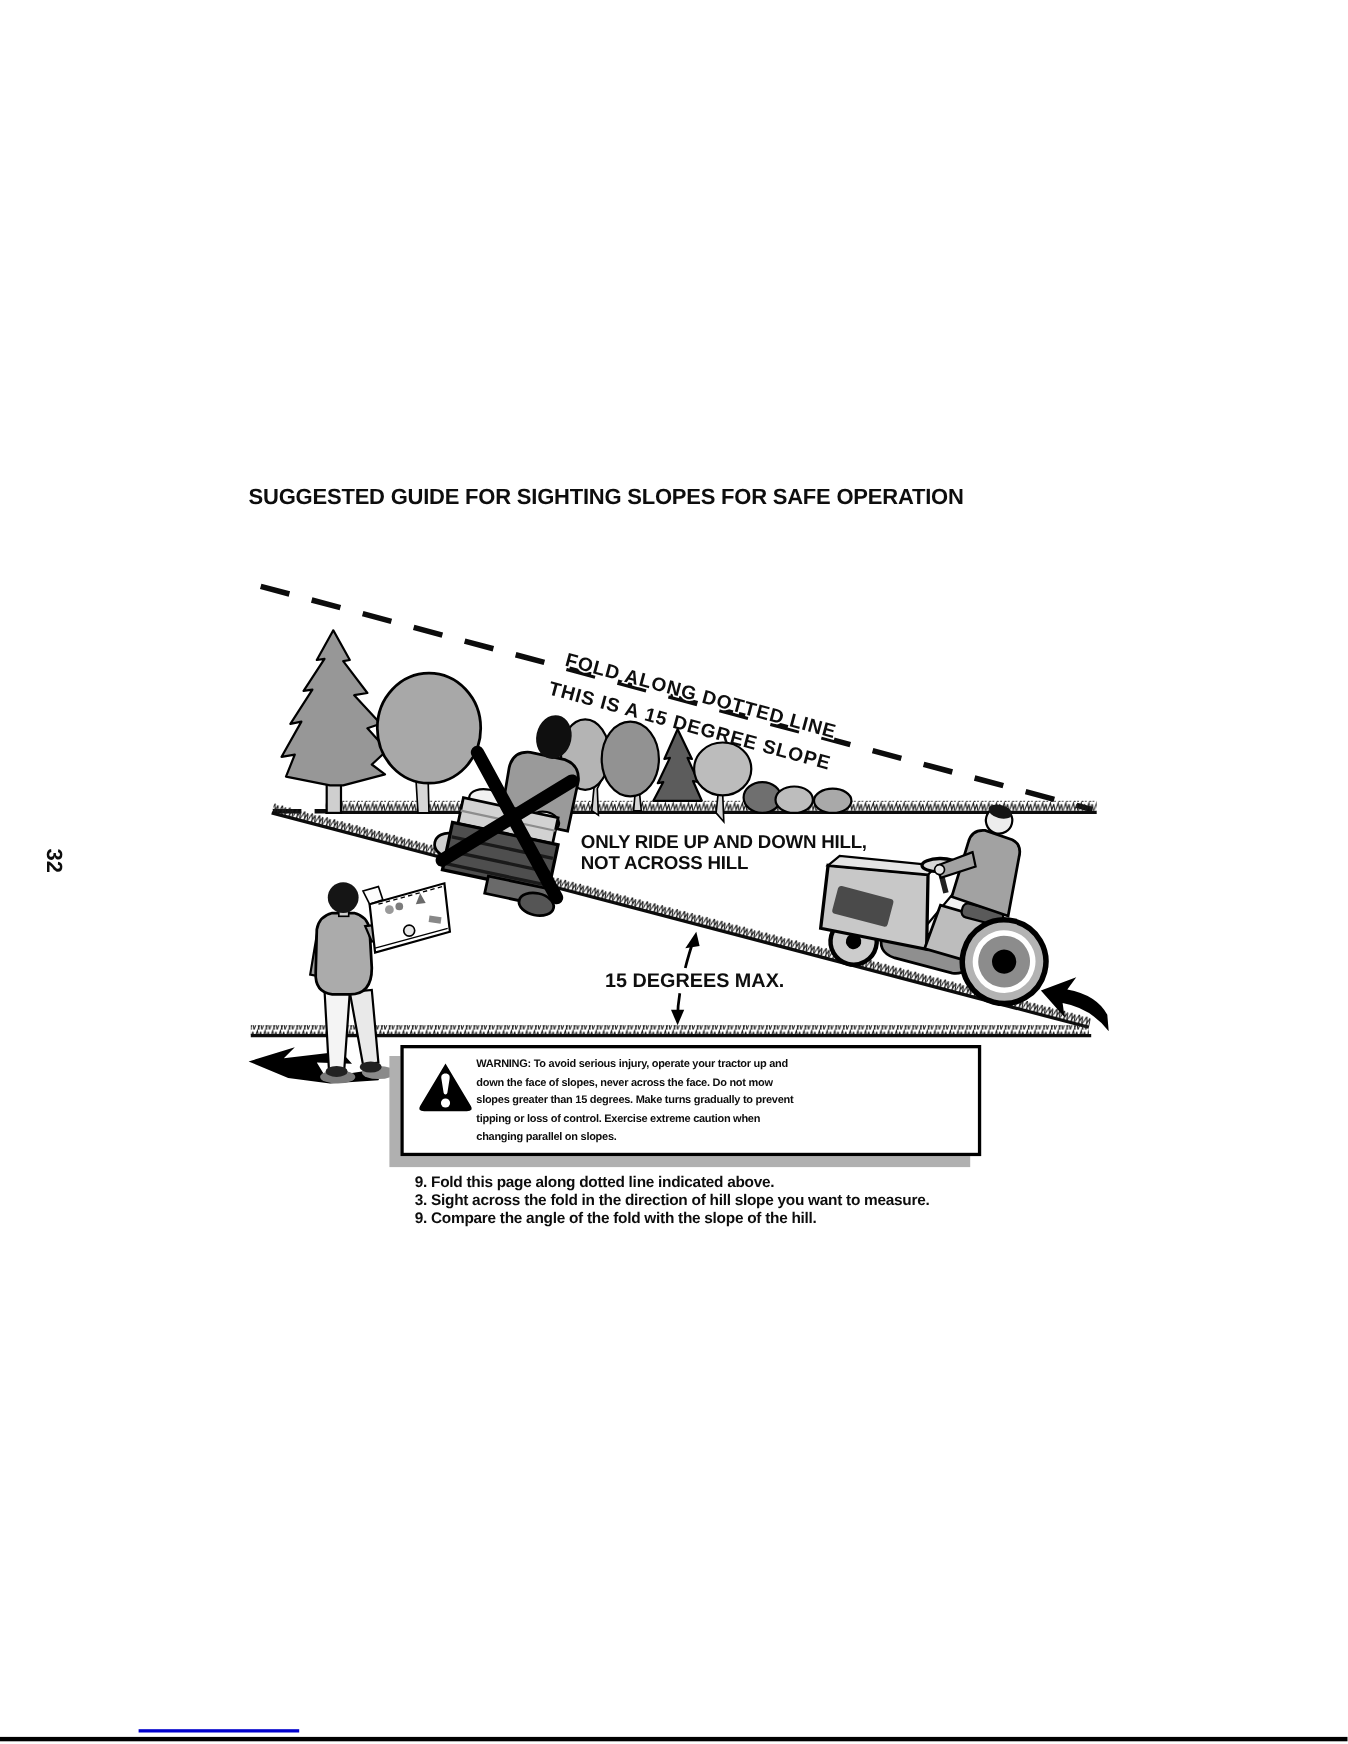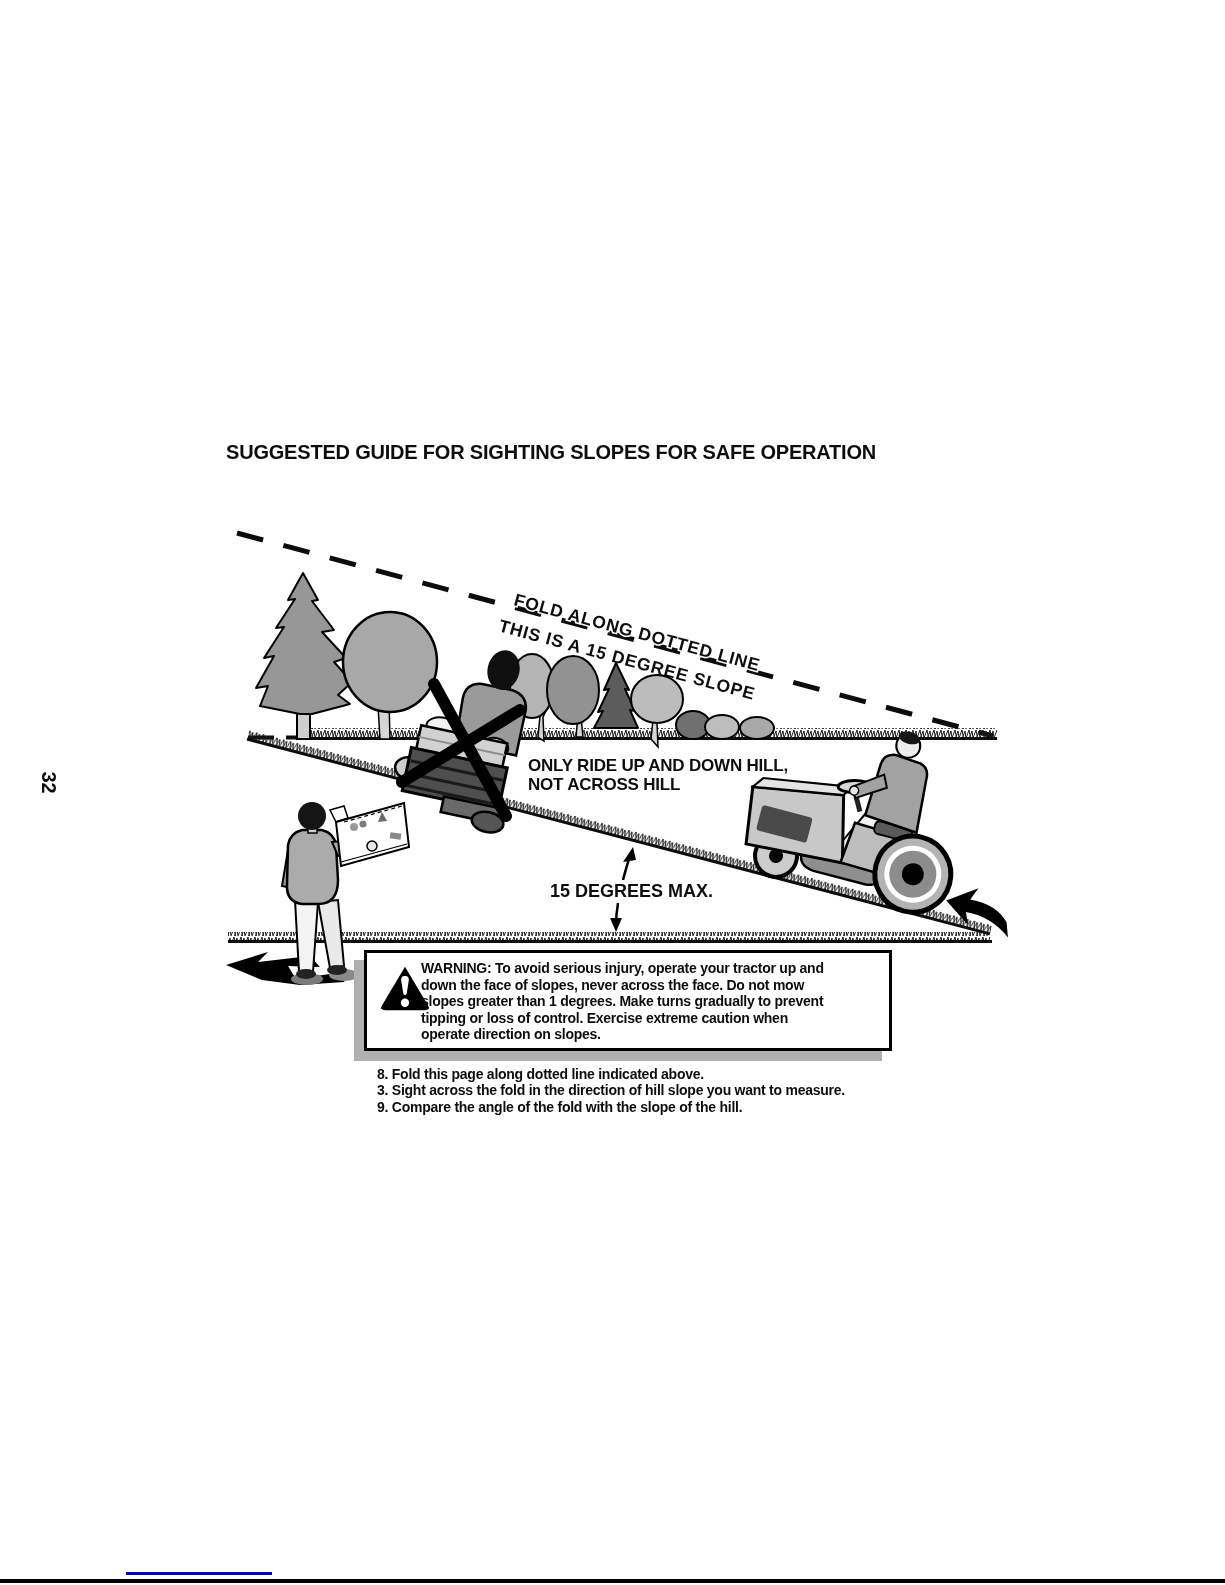--- a/index.html
+++ b/index.html
@@ -20,22 +20,22 @@
   .illus text{font-family:"Liberation Sans",sans-serif;font-weight:bold;fill:#0e0e0e;}
   .fold-label{font-size:17.5px;letter-spacing:0.8px;paint-order:stroke;stroke:#ffffff;stroke-width:3px;}
   .ride-label{font-size:17px;letter-spacing:-0.2px;}
   .deg-label{font-size:18px;}
   .warnbox{
     left:364px;top:950px;width:528px;height:101px;box-sizing:border-box;
     border:3px solid #000;background:#fff;box-shadow:-10px 10px 0 #b0b0b0;
   }
   .warn-tri{position:absolute;left:12px;top:11px;width:52px;height:48px;}
   .warn-text{
-    position:absolute;left:54px;top:7px;
-    font-size:14px;font-weight:bold;letter-spacing:-0.25px;line-height:16.5px;
+    position:absolute;left:66px;top:7px;
+    font-size:10px;font-weight:bold;letter-spacing:-0.25px;line-height:16.5px;
   }
   .instructions{
     left:377px;top:1066px;width:600px;
     font-size:14px;font-weight:bold;letter-spacing:-0.25px;line-height:16.4px;
   }
   .line{white-space:nowrap;}
   .line.indent{padding-left:21px;}
   .footer-link{left:126px;top:1572px;width:146px;height:3px;}
   .bottom-rule{left:0;top:1579px;width:1225px;height:4px;background:#000;}
 </style>
@@ -189,26 +189,26 @@
 
 <div class="abs warnbox">
   <svg class="warn-tri" viewBox="0 0 56 52">
     <path d="M28,3 L53,45 Q56,50 49,50 L7,50 Q0,50 3,45 Z" fill="#000"></path>
     <path d="M28,13 c3.4,0 4.6,2.2 4,5.4 l-2.1,13.2 c-0.4,2.6 -3.4,2.6 -3.8,0 L24,18.4 C23.4,15.2 24.6,13 28,13 Z" fill="#fff"></path>
     <circle cx="28" cy="42" r="4.5" fill="#fff"></circle>
   </svg>
   <div class="warn-text">
       <div class="line">WARNING: To avoid serious injury, operate your tractor up and</div>
       <div class="line">down the face of slopes, never across the face. Do not mow</div>
-      <div class="line">slopes greater than 1 degrees. Make turns gradually to prevent</div>
+      <div class="line">slopes greater than 15 degrees. Make turns gradually to prevent</div>
       <div class="line">tipping or loss of control. Exercise extreme caution when</div>
-      <div class="line">operate direction on slopes.</div>
+      <div class="line">changing parallel on slopes.</div>
     </div>
 </div>
 
 <div class="abs instructions">
-    <div class="line">8. Fold this page along dotted line indicated above.</div>
+    <div class="line">9. Fold this page along dotted line indicated above.</div>
     <div class="line">3. Sight across the fold in the direction of hill slope you want to measure.</div>
     <div class="line">9. Compare the angle of the fold with the slope of the hill.</div>
   </div>
 
 <div class="abs footer-link" style="background: rgb(0, 0, 204);"></div>
 <div class="abs bottom-rule"></div>
 
 </body></html>

